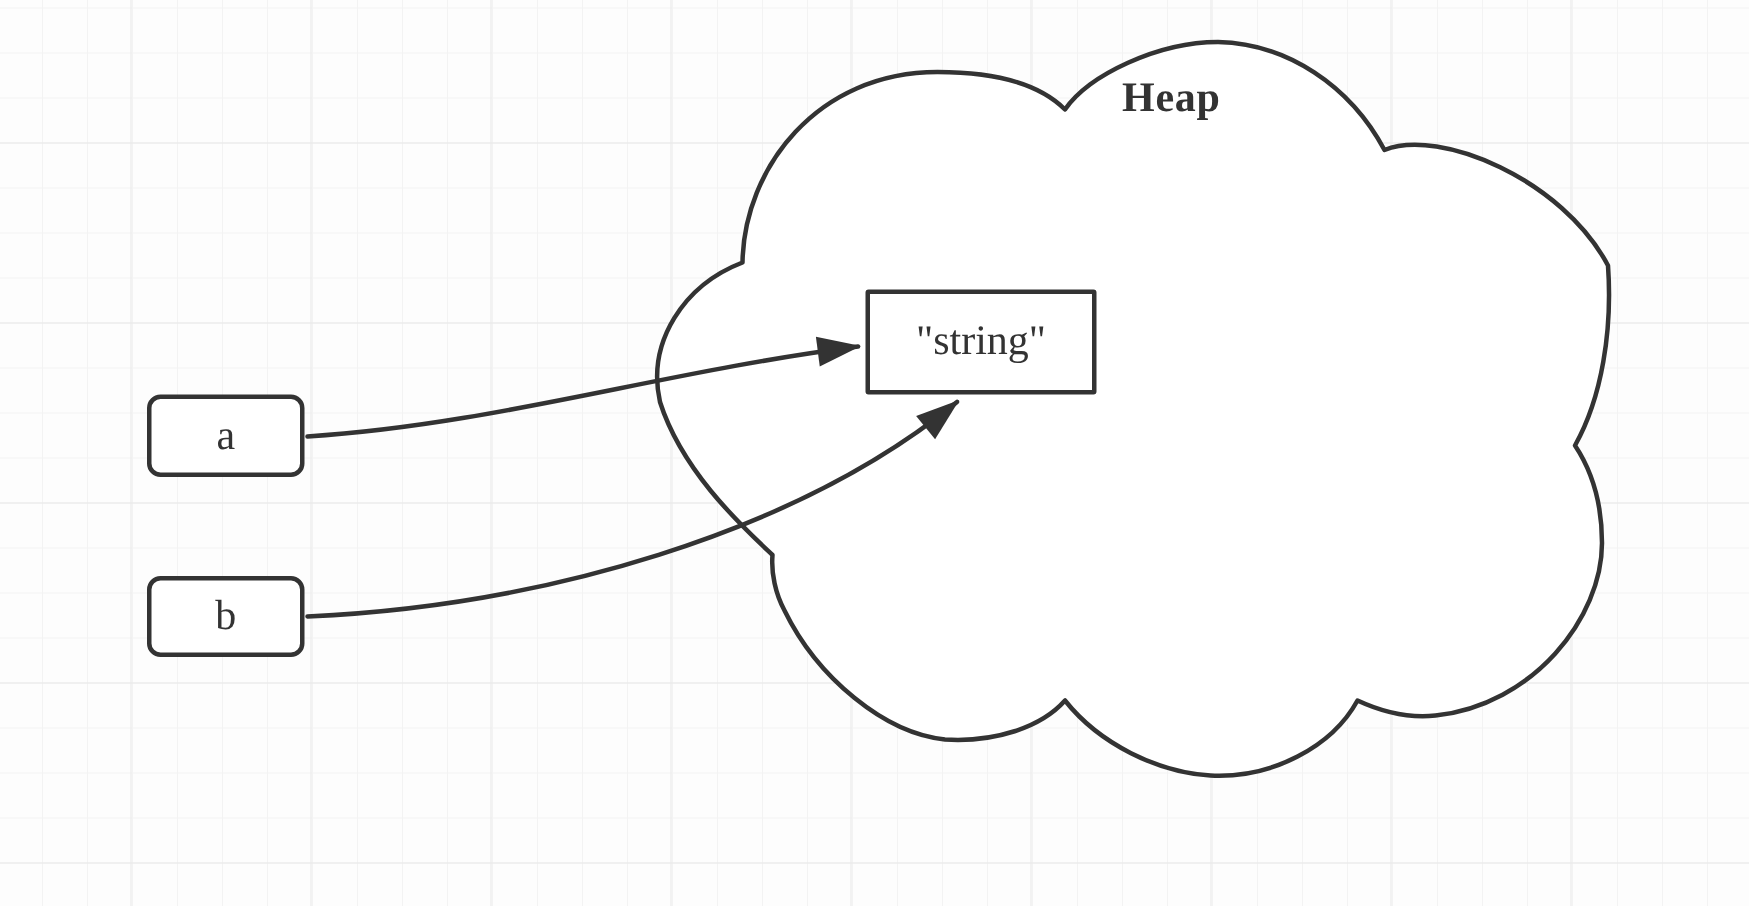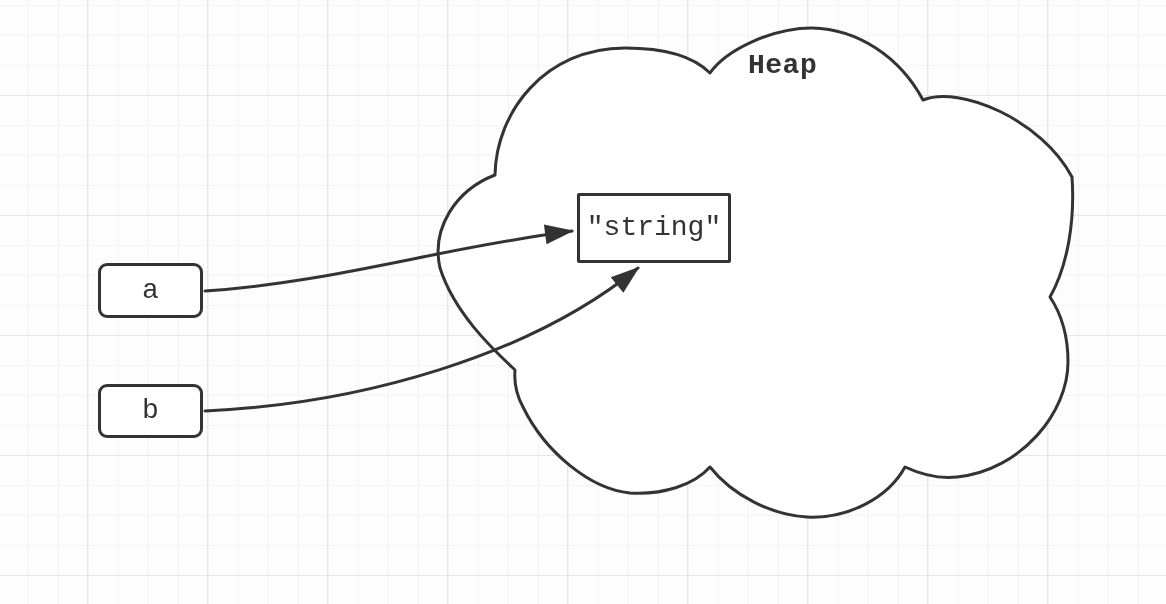--- a/index.html
+++ b/index.html
@@ -5,21 +5,21 @@
   html, body {
     margin: 0;
     padding: 0;
     background: #ffffff;
   }
   .stage {
     position: relative;
     width: 1166px;
     height: 604px;
     overflow: hidden;
-    font-family: Liberation Mono, monospace;
+    font-family: Liberation Serif, serif;
     color: #333333;
     
     background-color: #fdfdfd;
     background-image:
       linear-gradient(to right, #e7e7e7 1px, transparent 1px),
       linear-gradient(to bottom, #e7e7e7 1px, transparent 1px),
       linear-gradient(to right, #f3f3f3 1px, transparent 1px),
       linear-gradient(to bottom, #f3f3f3 1px, transparent 1px);
     background-size: 120px 120px, 120px 120px, 30px 30px, 30px 30px;
     background-position: 87px 0, 0 95px, 28px 0, 0 5px;

